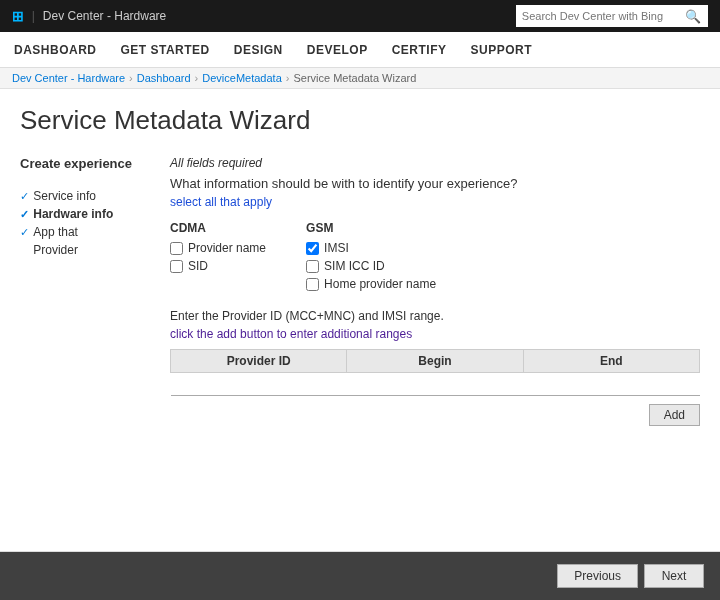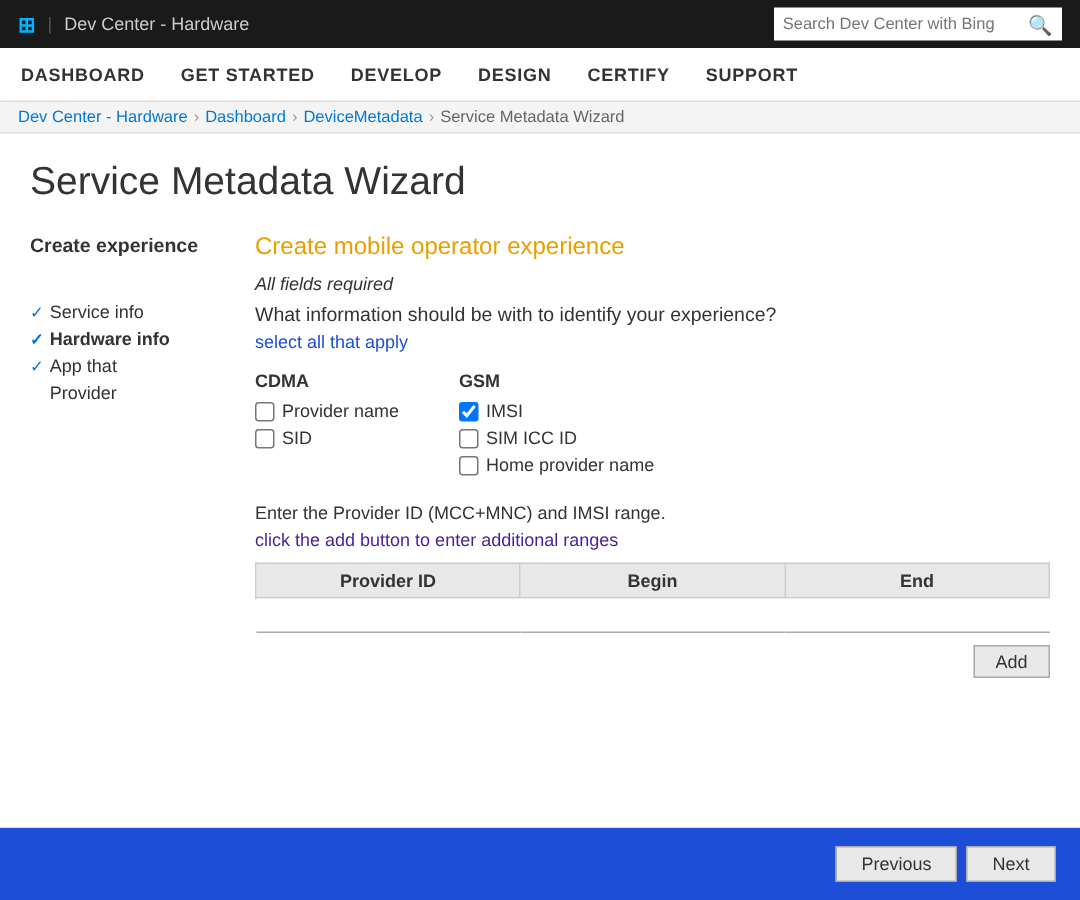--- a/index.html
+++ b/index.html
@@ -84,21 +84,21 @@
     
     #sidebar {
       width: 130px;
       min-width: 130px;
       padding-right: 10px;
     }
     #sidebar-title {
       font-size: 13px;
       font-weight: 600;
       color: #333;
-      margin-bottom: 28px;
+      margin-bottom: 16px;
     }
     .sidebar-item {
       font-size: 12px;
       color: #333;
       padding: 2px 0;
       display: flex;
       align-items: center;
       gap: 4px;
       cursor: pointer;
     }
@@ -218,21 +218,21 @@
       color: #333;
     }
 
     
     #bottom-nav {
       position: fixed;
       bottom: 0;
       right: 0;
       width: 720px;
       border-top: 1px solid #ddd;
-      background: #1d4ed8;
+      background: #404040;
       padding: 12px 16px;
       display: flex;
       justify-content: flex-end;
       gap: 6px;
     }
     .nav-btn {
       background: #e8e8e8;
       border: 1px solid #aaa;
       padding: 4px 16px;
       font-size: 12px;
@@ -252,22 +252,22 @@
   </div>
   <div id="top-bar-search">
     <input type="text" placeholder="Search Dev Center with Bing" style="">
     <button id="search-icon-btn">🔍</button>
   </div>
 </div>
 
 <div id="nav-bar">
   <div class="nav-item">DASHBOARD</div>
   <div class="nav-item">GET STARTED</div>
+  <div class="nav-item">DESIGN</div>
   <div class="nav-item">DEVELOP</div>
-  <div class="nav-item">DESIGN</div>
   <div class="nav-item">CERTIFY</div>
   <div class="nav-item">SUPPORT</div>
 </div>
 
 <div id="breadcrumb">
   <span class="breadcrumb-link">Dev Center - Hardware</span>
   <span class="breadcrumb-sep">›</span>
   <span class="breadcrumb-link">Dashboard</span>
   <span class="breadcrumb-sep">›</span>
   <span class="breadcrumb-link">DeviceMetadata</span>
@@ -294,21 +294,20 @@
         <span class="sidebar-check">✓</span>
         <span class="sidebar-item-label">App that</span>
       </div>
       <div class="sidebar-item">
         <span class="sidebar-check" style="visibility:hidden;">✓</span>
         <span class="sidebar-item-label">Provider</span>
       </div>
     </div>
 
     <div id="main-content">
-      <div id="section-title">Create mobile operator experience</div>
       <div id="fields-required">All fields required</div>
       <div id="question-text">What information should be with to identify your experience?</div>
       <span id="select-all-link">select all that apply</span>
 
       <div id="checkboxes-section">
 
         <div id="cdma-group">
           <div class="checkbox-group-title">CDMA</div>
           <div class="checkbox-row">
             <input type="checkbox" id="cb-provider-name" style="">

